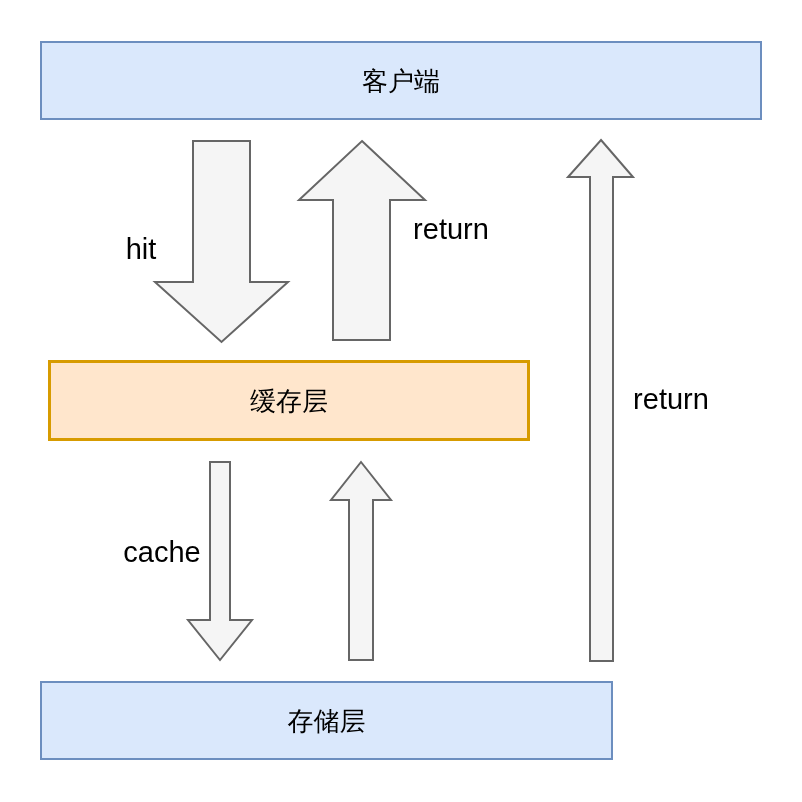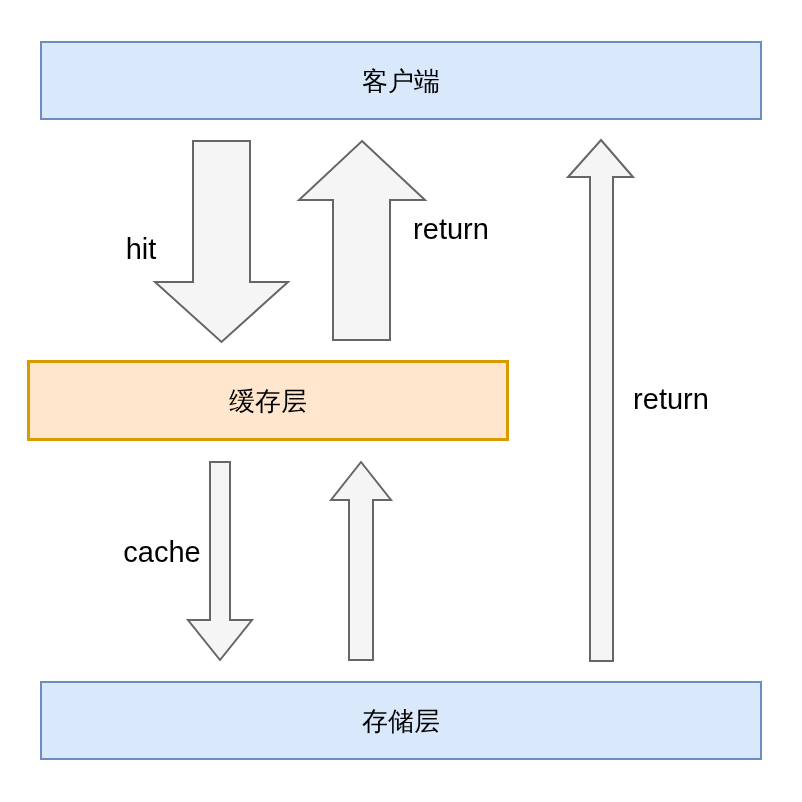--- a/index.html
+++ b/index.html
@@ -40,22 +40,22 @@
   }
   .node-blue {
     background: #dae8fc;
     border: 2px solid #6c8ebf;
   }
   .node-orange {
     background: #ffe6cc;
     border: 3px solid #d79b00;
   }
   #node-client  { left: 40px; top: 41px;  width: 722px; height: 79px; }
-  #node-cache   { left: 27px; top: 360px; width: 482px; height: 81px; }
-  #node-storage { left: 40px; top: 681px; width: 722px; height: 79px; }
+  #node-cache   { left: 48px; top: 360px; width: 482px; height: 81px; }
+  #node-storage { left: 40px; top: 681px; width: 573px; height: 79px; }
 
   .edge-label {
     position: absolute;
     transform: translate(-50%, -50%);
     color: #000000;
     font-size: 29px;
     white-space: nowrap;
     line-height: 1;
   }
   #label-hit          { left: 141px; top: 229px; margin-top: 20px; }

